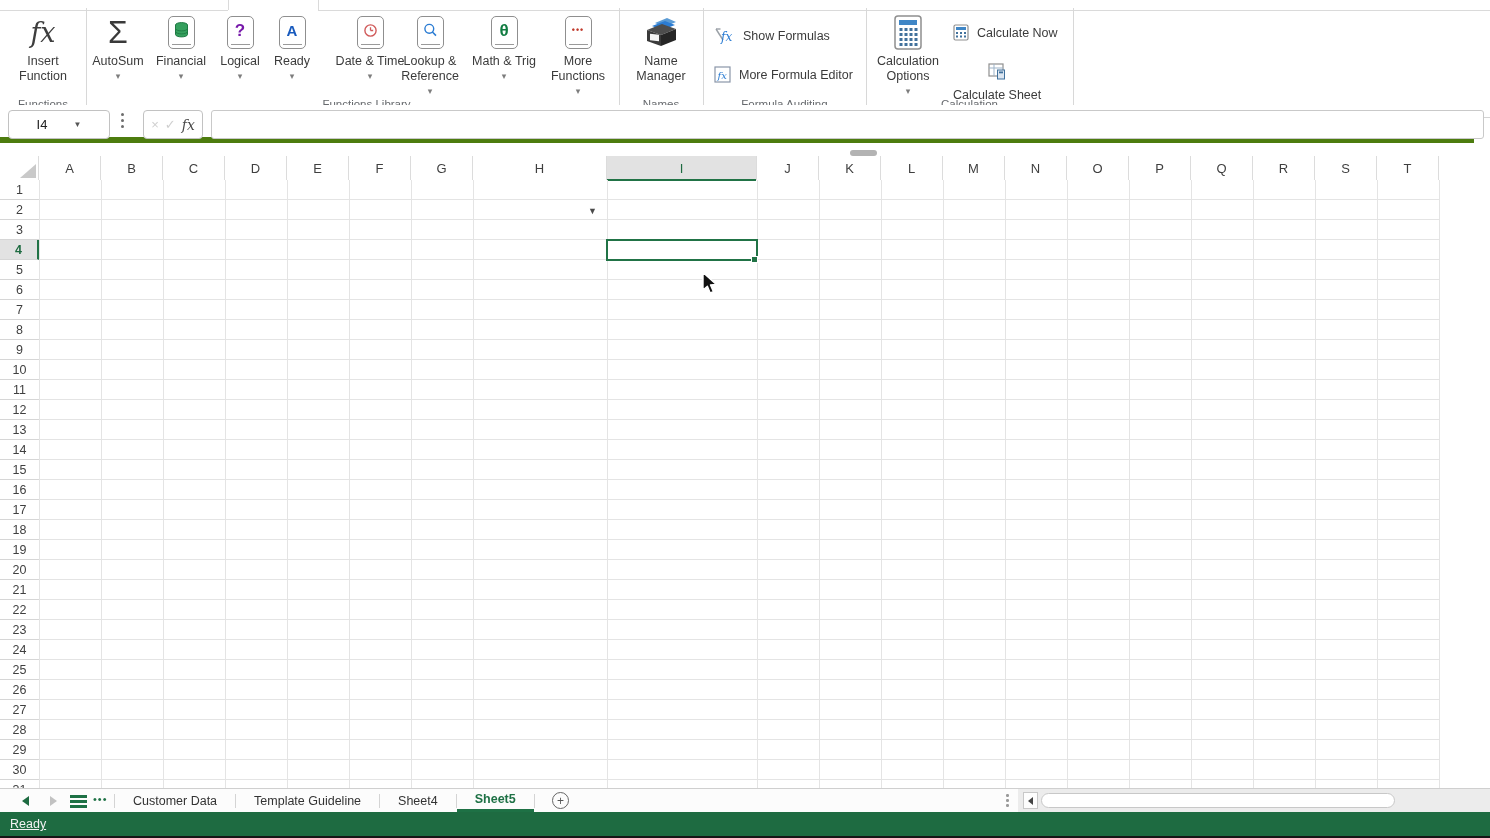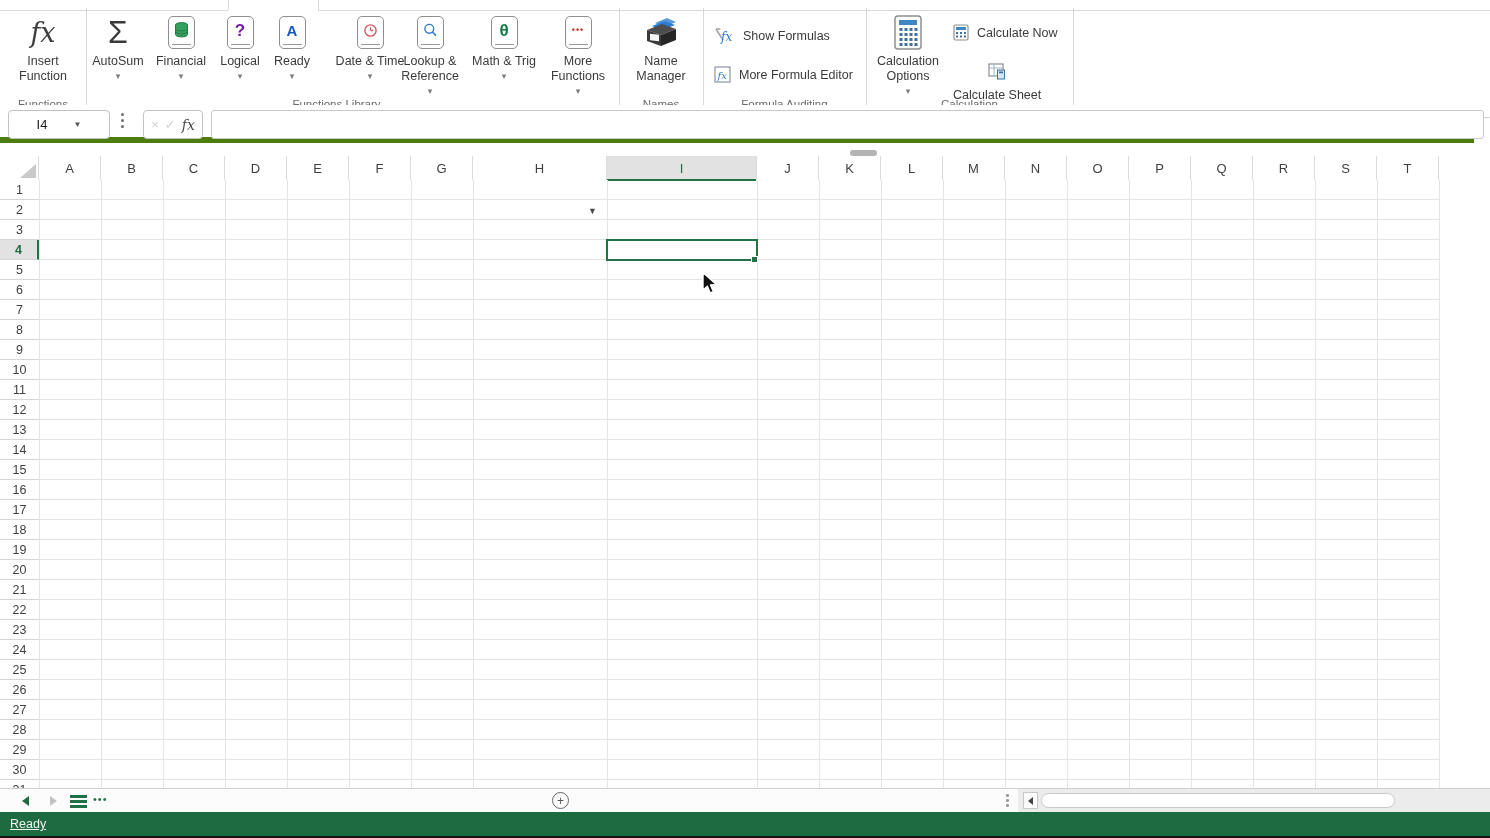--- a/index.html
+++ b/index.html
@@ -98,21 +98,21 @@
     <div class="tabvline" style="left:228px;"></div>
     <div class="tabvline" style="left:318px;"></div>
 
     <div class="gdiv" style="left:86px;"></div>
     <div class="gdiv" style="left:619px;"></div>
     <div class="gdiv" style="left:703px;"></div>
     <div class="gdiv" style="left:866px;"></div>
     <div class="gdiv" style="left:1073px;"></div>
 
     <div class="glabel" style="left:0; width:86px;">Functions</div>
-    <div class="glabel" style="left:70px; width:533px;">Functions Library</div>
+    <div class="glabel" style="left:100px; width:533px;">Functions Library</div>
     <div class="glabel" style="left:619px; width:84px;">Names</div>
     <div class="glabel" style="left:703px; width:163px;">Formula Auditing</div>
     <div class="glabel" style="left:866px; width:207px;">Calculation</div>
 
     <div class="rbtn" style="left:8px; width:70px;">
       <div class="icon-area">
           <span class="fx-big">fx</span>
         </div>
       <div class="rlabel">Insert Function</div>
     </div>
@@ -411,20 +411,31 @@
       </div>
     <div style="position:absolute; left:50px; top:7px;">
         <div class="navtri-r"></div>
       </div>
     <div id="hamb" style="position:absolute; left:70px; top:6px;">
         <i></i>
         <i></i>
         <i></i>
       </div>
     <div style="position:absolute; left:93px; top:4px; font-size:11px; color:#1e7145; letter-spacing:1px;">•••</div>
+    <div id="tabs">
+        <div class="tabdiv"></div>
+        <div class="stab">Customer Data</div>
+        <div class="tabdiv"></div>
+        <div class="stab">Template Guideline</div>
+        <div class="tabdiv"></div>
+        <div class="stab">Sheet4</div>
+        <div class="tabdiv"></div>
+        <div class="stab active">Sheet5</div>
+        <div class="tabdiv"></div>
+      </div>
     <div id="addbtn">
         <span>+</span>
       </div>
     <div id="tscroll-zone"></div>
     <div id="tdots">
         <i></i>
         <i></i>
         <i></i>
       </div>
     <div id="tleftbtn">

